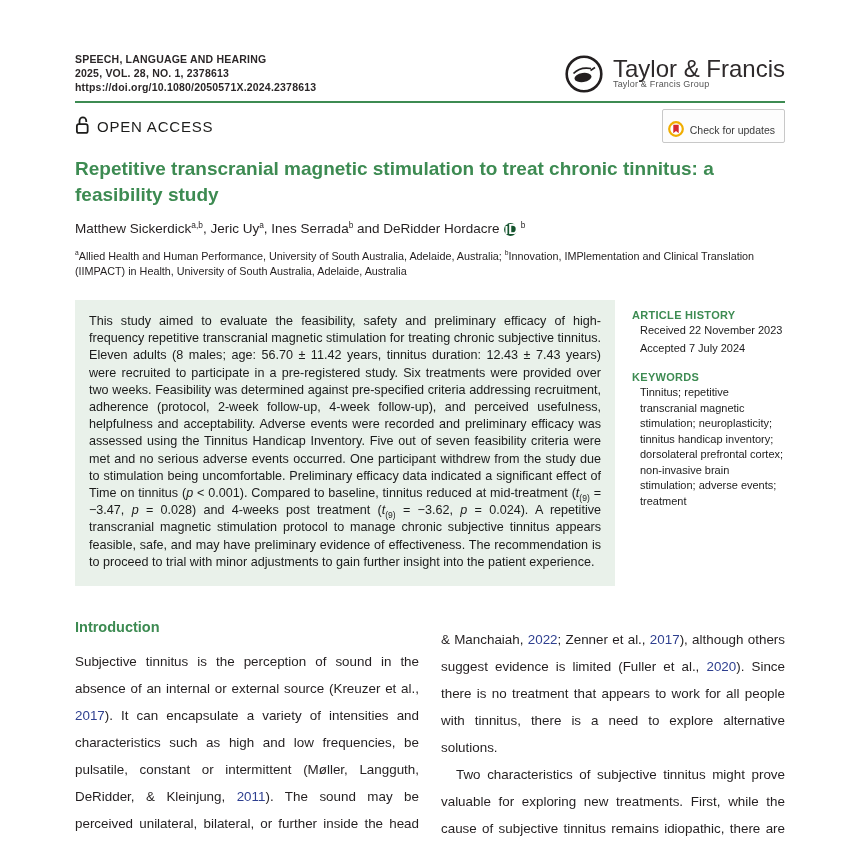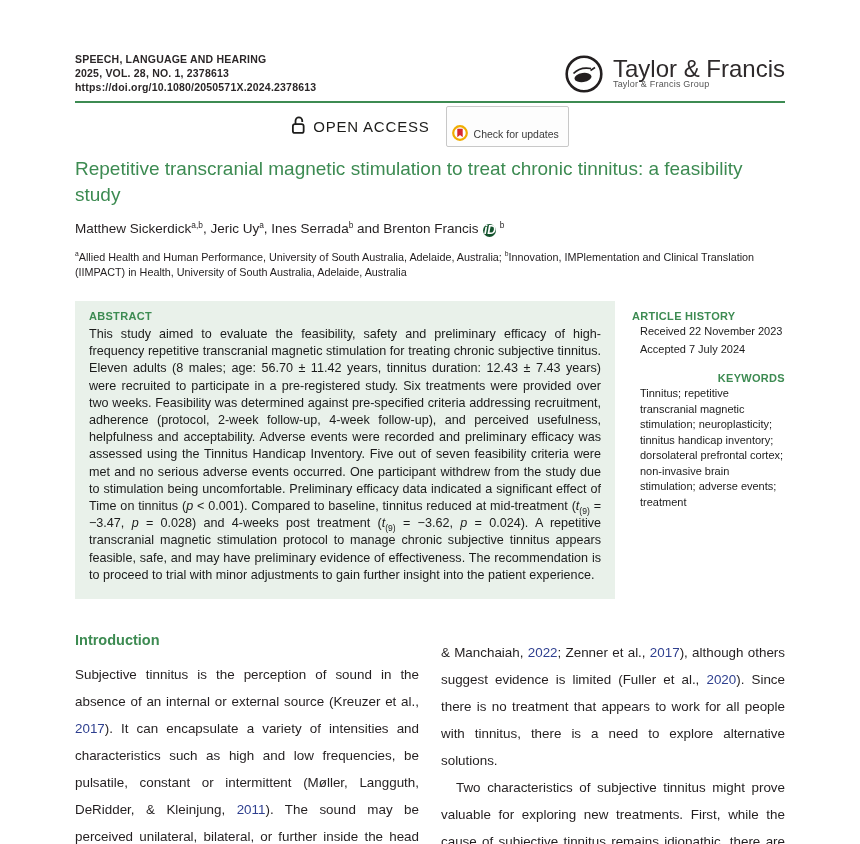--- a/index.html
+++ b/index.html
@@ -20,53 +20,53 @@
   .jinfo .doi { font-weight: 700; }
   .tflogo { display: flex; align-items: center; gap: 9px; margin-top: 2px; }
   .tfcircle { display: inline-flex; }
   .tftext { display: flex; flex-direction: column; }
   .tfname { font-size: 24px; color: #2e2a2b; line-height: 21px; }
   .tfgroup { font-size: 9px; color: #555; line-height: 11px; letter-spacing: 0.2px; }
 
   .rule { border: 0; border-top: 2px solid #3d8b52; margin-top: 7px; }
 
   
-  .access-row { display: flex; justify-content: center; align-items: center; gap: 16px; margin-top: 10px; height: 26px; }
+  .access-row { display: flex; justify-content: space-between; align-items: center; gap: 16px; margin-top: 10px; height: 26px; }
   .oa { display: flex; align-items: center; gap: 7px; font-size: 15px; letter-spacing: 0.8px; color: #1d1d1b; }
   .cfu {
     display: flex; align-items: center; gap: 6px;
     border: 1px solid #c8c8c8; border-radius: 2px;
-    background: #fdfdfd; padding: 18px 9px 3px 5px;
+    background: #fdfdfd; padding: 11px 9px 3px 5px;
     font-size: 10.5px; color: #3a3a3a; cursor: pointer;
   }
 
   
-  .title { font-size: 19px; font-weight: 400; color: #3d8b52; line-height: 26px; margin-top: 17px; max-width: 700px; }
+  .title { font-size: 19px; font-weight: 700; color: #3d8b52; line-height: 26px; margin-top: 17px; max-width: 700px; }
   .authors { margin-top: 13px; font-size: 13.5px; color: #231f20; }
   .affil { margin-top: 13px; font-size: 10.8px; line-height: 15px; color: #231f20; max-width: 710px; }
 
   .sup { vertical-align: super; font-size: 0.62em; line-height: 0; }
   .sub { vertical-align: sub; font-size: 0.68em; line-height: 0; }
   .i { font-style: italic; }
   .cite { color: #2e3f8f; }
   .orcid {
     display: inline-block; width: 13px; height: 13px; border-radius: 50%;
-    background: #14532d; color: #fff; font-size: 12px; font-weight: 700;
-    text-align: center; line-height: 13px; vertical-align: -1px; margin: 0 1px; font-style: italic;
+    background: #14532d; color: #fff; font-size: 14px; font-weight: 700;
+    text-align: center; line-height: 13px; vertical-align: -1px; margin: 0 1px;
   }
 
   
   .abs-row { display: flex; gap: 17px; margin-top: 21px; }
   .abs-box { width: 540px; background: #e9f1ea; padding: 9px 14px 15px 14px; }
   .h-green { color: #3d8b52; font-weight: 700; }
   .h-sm { font-size: 11px; letter-spacing: 0.3px; }
   .abs-body { margin-top: 4px; font-size: 12.6px; line-height: 17.2px; text-align: justify; color: #1b1b1b; }
   .info-col { flex: 1; padding-top: 9px; }
   .info-line { font-size: 11px; line-height: 15.5px; margin-top: 2px; color: #1b1b1b; padding-left: 8px; }
-  .kw-head { margin-top: 15px; text-align: right; }
+  .kw-head { margin-top: 15px; }
 
   
   .body-cols { display: flex; gap: 22px; margin-top: 33px; }
   .col { width: 344px; }
   .intro-h { font-size: 14.5px; margin-bottom: 13px; }
   .body-p { font-size: 13.4px; line-height: 27px; text-align: justify; color: #231f20; }
   .body-p.indent { text-indent: 15px; }
   .colr { padding-top: 7px; }
 </style>
 </head>
@@ -113,26 +113,25 @@
         <svg width="16" height="16" viewBox="0 0 16 16" aria-hidden="true">
           <circle cx="8" cy="8" r="6.8" fill="#ffffff" stroke="#f0ad00" stroke-width="2.2"></circle>
           <path d="M5.3 3.8 h5.4 v8.4 l-2.7 -2.2 l-2.7 2.2 z" fill="#d6282d"></path>
         </svg>
       </span>
       <span>Check for updates</span>
     </div>
   </div>
 
   <h1 class="title">Repetitive transcranial magnetic stimulation to treat chronic tinnitus: a feasibility study</h1>
-  <div class="authors"><span>Matthew Sickerdick</span><span class="sup">a,b</span><span>, Jeric Uy</span><span class="sup">a</span><span>, Ines Serrada</span><span class="sup">b</span><span> and Brenton Francis </span><span class="orcid">iD</span><span class="sup"> b</span></div>
+  <div class="authors"><span>Matthew Sickerdick</span><span class="sup">a,b</span><span>, Jeric Uy</span><span class="sup">a</span><span>, Ines Serrada</span><span class="sup">b</span><span> and DeRidder Hordacre </span><span class="orcid">iD</span><span class="sup"> b</span></div>
   <div class="affil"><span class="sup">a</span><span>Allied Health and Human Performance, University of South Australia, Adelaide, Australia; </span><span class="sup">b</span><span>Innovation, IMPlementation and Clinical Translation (IIMPACT) in Health, University of South Australia, Adelaide, Australia</span></div>
 
   <section class="abs-row">
     <div class="abs-box">
-      <div class="h-green h-sm">ABSTRACT</div>
       <p class="abs-body"><span>This study aimed to evaluate the feasibility, safety and preliminary efficacy of high-frequency repetitive transcranial magnetic stimulation for treating chronic subjective tinnitus. Eleven adults (8 males; age: 56.70 ± 11.42 years, tinnitus duration: 12.43 ± 7.43 years) were recruited to participate in a pre-registered study. Six treatments were provided over two weeks. Feasibility was determined against pre-specified criteria addressing recruitment, adherence (protocol, 2-week follow-up, 4-week follow-up), and perceived usefulness, helpfulness and acceptability. Adverse events were recorded and preliminary efficacy was assessed using the Tinnitus Handicap Inventory. Five out of seven feasibility criteria were met and no serious adverse events occurred. One participant withdrew from the study due to stimulation being uncomfortable. Preliminary efficacy data indicated a significant effect of Time on tinnitus (</span><span class="i">p</span><span> &lt; 0.001). Compared to baseline, tinnitus reduced at mid-treatment (</span><span class="i">t</span><span class="sub">(9)</span><span> = −3.47, </span><span class="i">p</span><span> = 0.028) and 4-weeks post treatment (</span><span class="i">t</span><span class="sub">(9)</span><span> = −3.62, </span><span class="i">p</span><span> = 0.024). A repetitive transcranial magnetic stimulation protocol to manage chronic subjective tinnitus appears feasible, safe, and may have preliminary evidence of effectiveness. The recommendation is to proceed to trial with minor adjustments to gain further insight into the patient experience.</span></p>
     </div>
     <aside class="info-col">
       <div class="h-green h-sm">ARTICLE HISTORY</div>
       <div class="info-line">Received 22 November 2023</div>
       <div class="info-line">Accepted 7 July 2024</div>
       <div class="h-green h-sm kw-head">KEYWORDS</div>
       <div class="info-line">Tinnitus; repetitive transcranial magnetic stimulation; neuroplasticity; tinnitus handicap inventory; dorsolateral prefrontal cortex; non-invasive brain stimulation; adverse events; treatment</div>
     </aside>
   </section>

